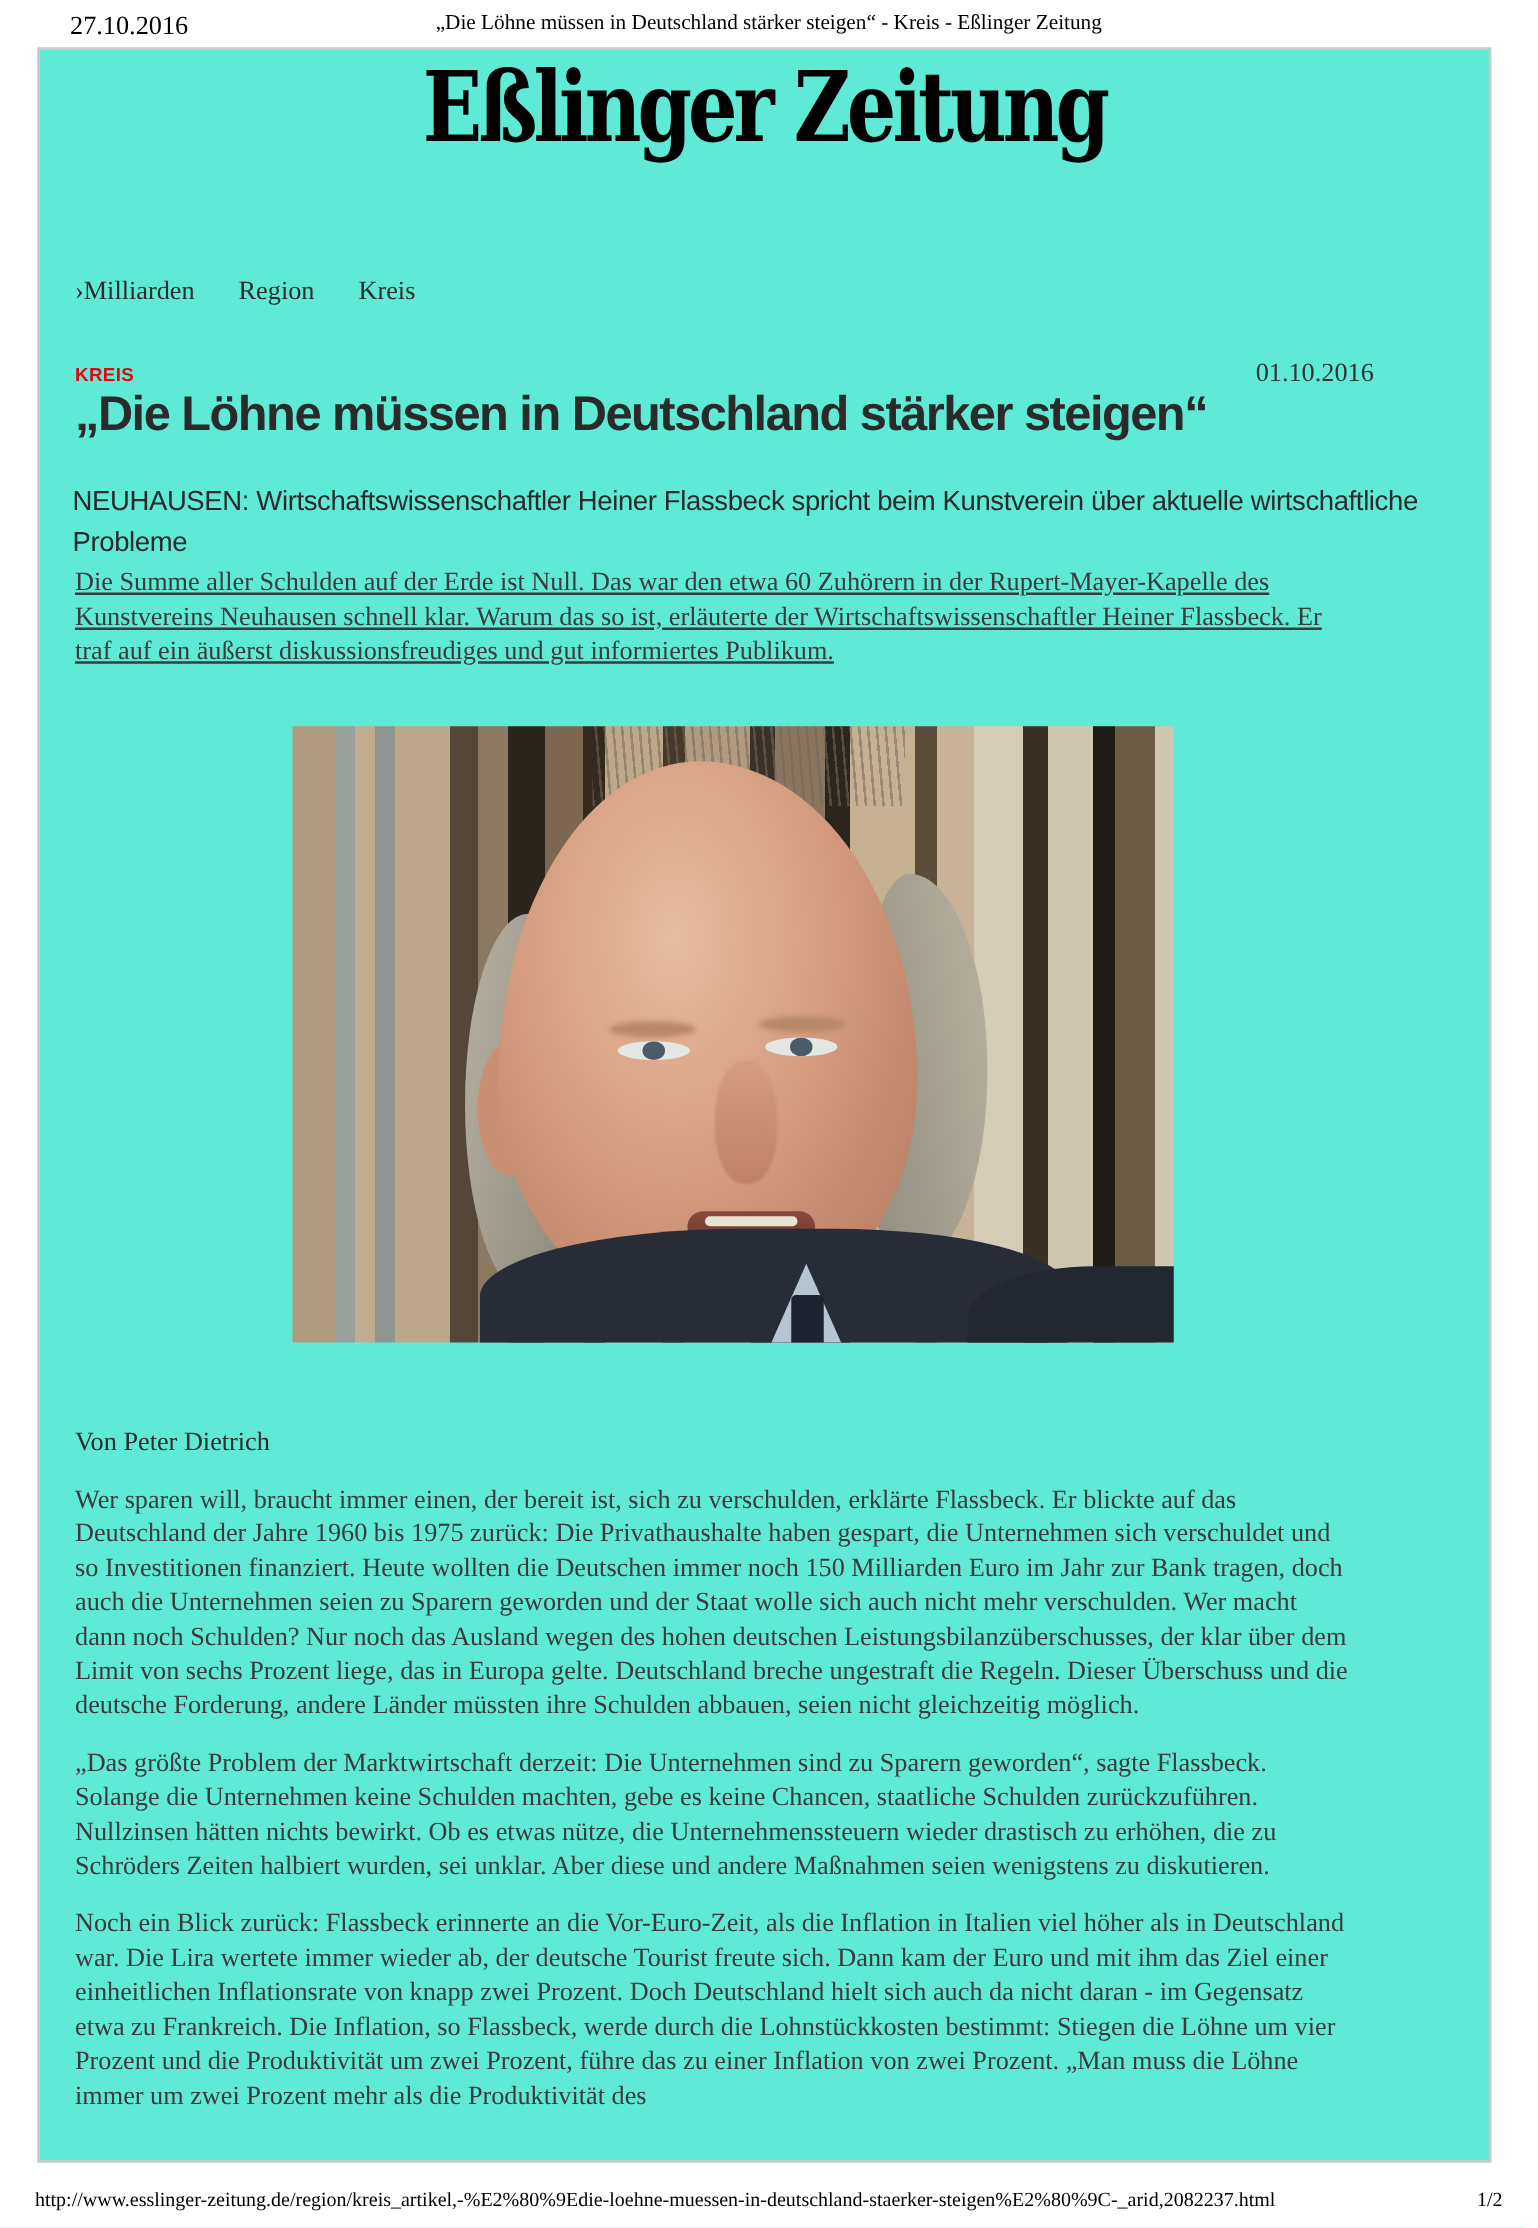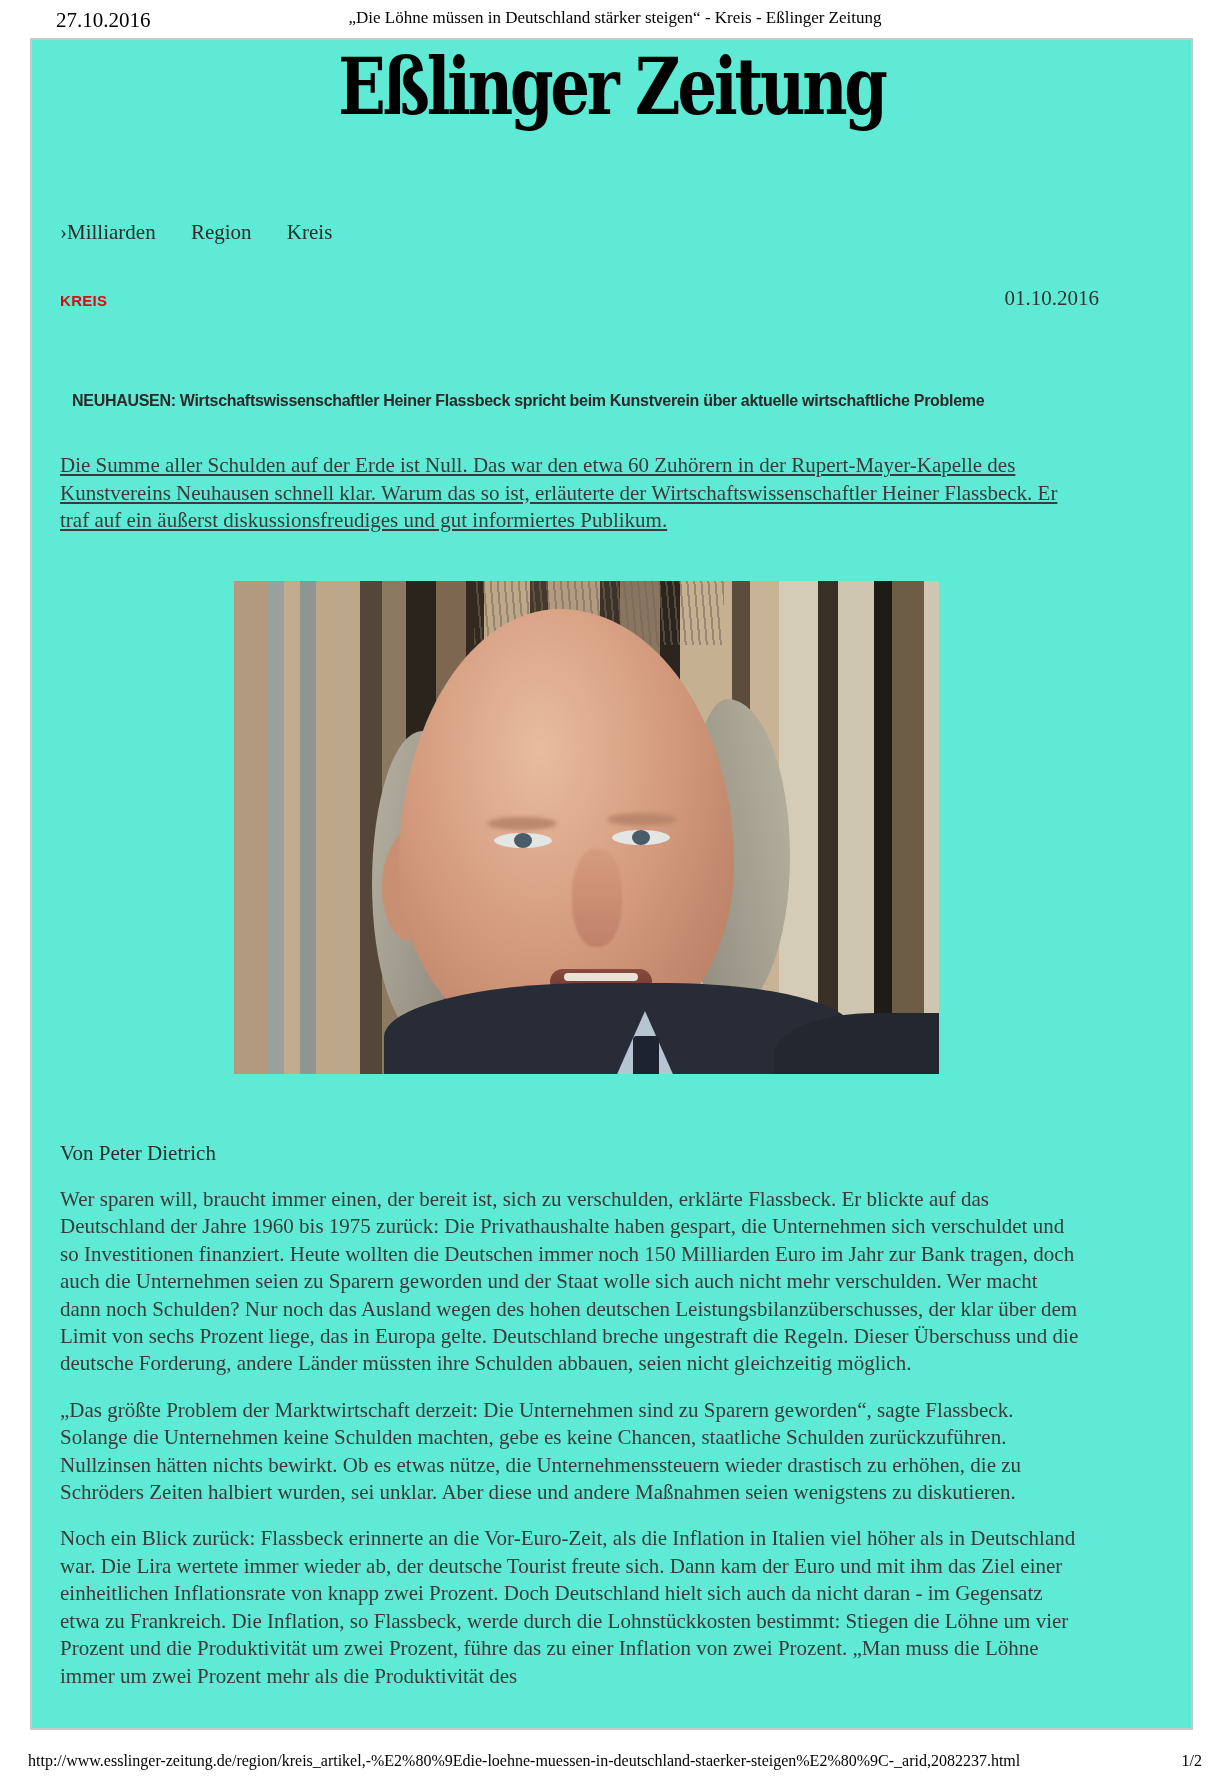--- a/index.html
+++ b/index.html
@@ -35,22 +35,22 @@
     letter-spacing:.3px;color:#e30613;
   }
   .article-date{position:absolute;right:92px;top:246px;font-size:21px;color:#333;}
 
   .headline{
     position:absolute;left:28px;top:270px;
     font-family:"Liberation Sans", sans-serif;font-weight:bold;font-size:39px;
     letter-spacing:-1.2px;color:#2a2a2a;
   }
   .subheadline{
-    position:absolute;left:40px;top:344px;width:1100px;
-    font-family:"Liberation Sans", sans-serif;font-weight:bold;font-size:16px;
+    position:absolute;left:26px;top:344px;width:1100px;
+    font-family:"Liberation Sans", sans-serif;font-weight:normal;font-size:22px;
     line-height:33px;letter-spacing:-0.3px;color:#2a2a2a;
   }
   .lead{
     position:absolute;left:28px;top:412px;width:1022px;
     font-size:21px;line-height:27.5px;color:#3b3b3b;
   }
 
   .byline{position:absolute;left:28px;top:1076px;font-size:21px;font-weight:normal;color:#2d2d2d;margin-top:25px;}
 
   .article-body{
@@ -112,20 +112,21 @@
 
   <div class="breadcrumb">
     <span class="crumb">›Milliarden</span>
     <span class="crumb">Region</span>
     <span class="crumb">Kreis</span>
   </div>
 
   <div class="category-label">KREIS</div>
   <div class="article-date">01.10.2016</div>
 
+  <h1 class="headline" style="margin:0;">„Die Löhne müssen in Deutschland stärker steigen“</h1>
   <h2 class="subheadline" style="margin:0;">NEUHAUSEN: Wirtschaftswissenschaftler Heiner Flassbeck spricht beim Kunstverein über aktuelle wirtschaftliche Probleme</h2>
 
   <p class="lead" style="margin:0;text-decoration:underline;">Die Summe aller Schulden auf der Erde ist Null. Das war den etwa 60 Zuhörern in der Rupert-Mayer-Kapelle des Kunstvereins Neuhausen schnell klar. Warum das so ist, erläuterte der Wirtschaftswissenschaftler Heiner Flassbeck. Er traf auf ein äußerst diskussionsfreudiges und gut informiertes Publikum.</p>
 
   <div class="photo">
     <div class="ph-wisps"></div>
     <div class="ph-hair-left"></div>
     <div class="ph-hair-right"></div>
     <div class="ph-ear"></div>
     <div class="ph-head"></div>

